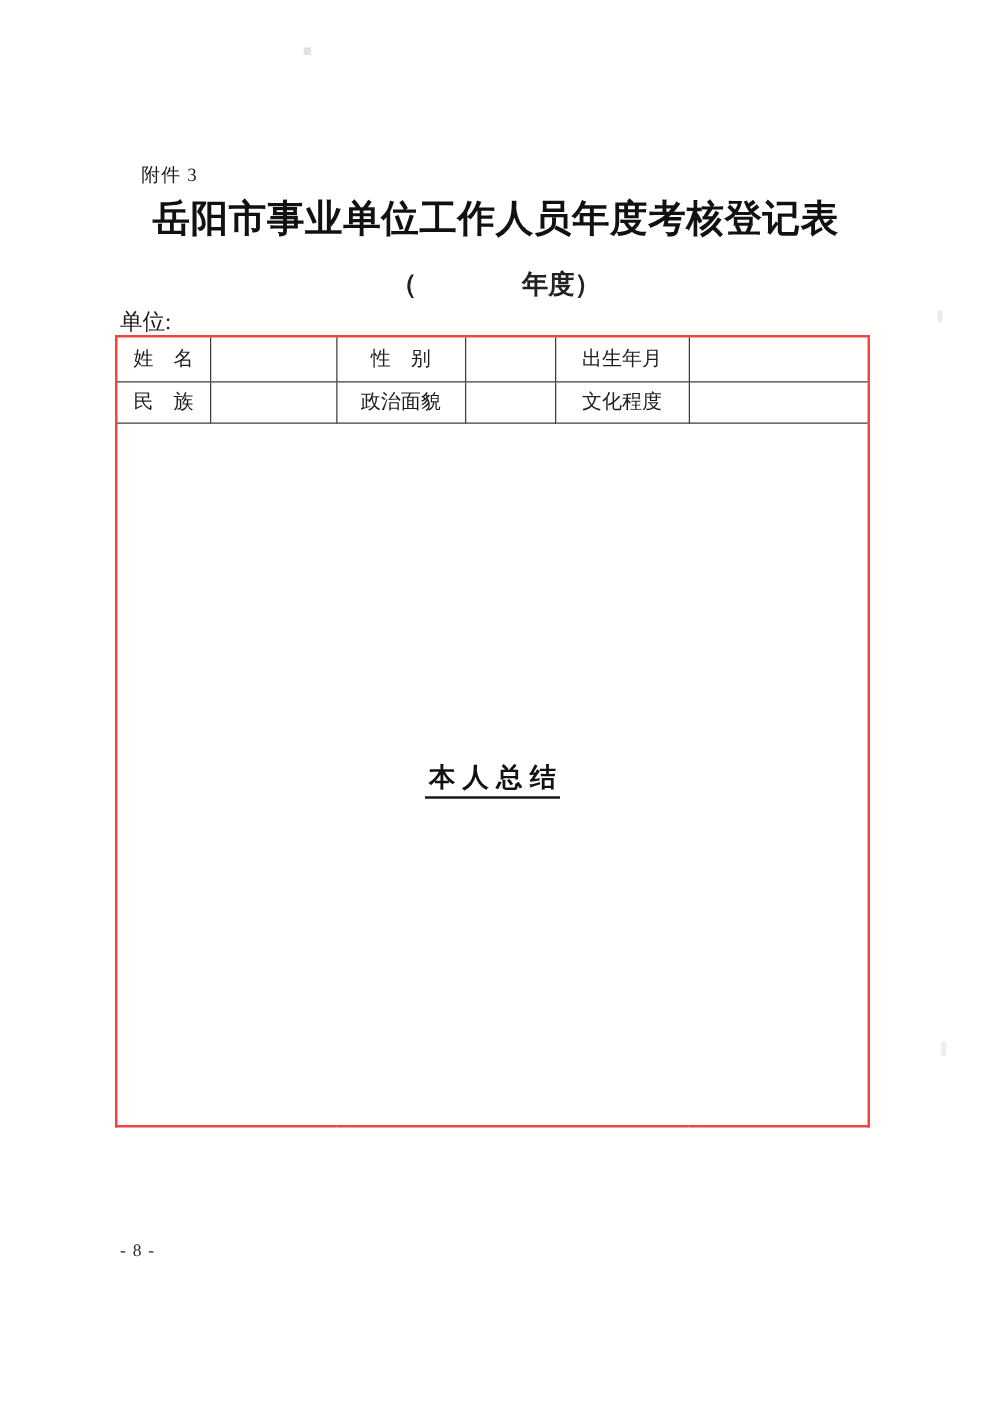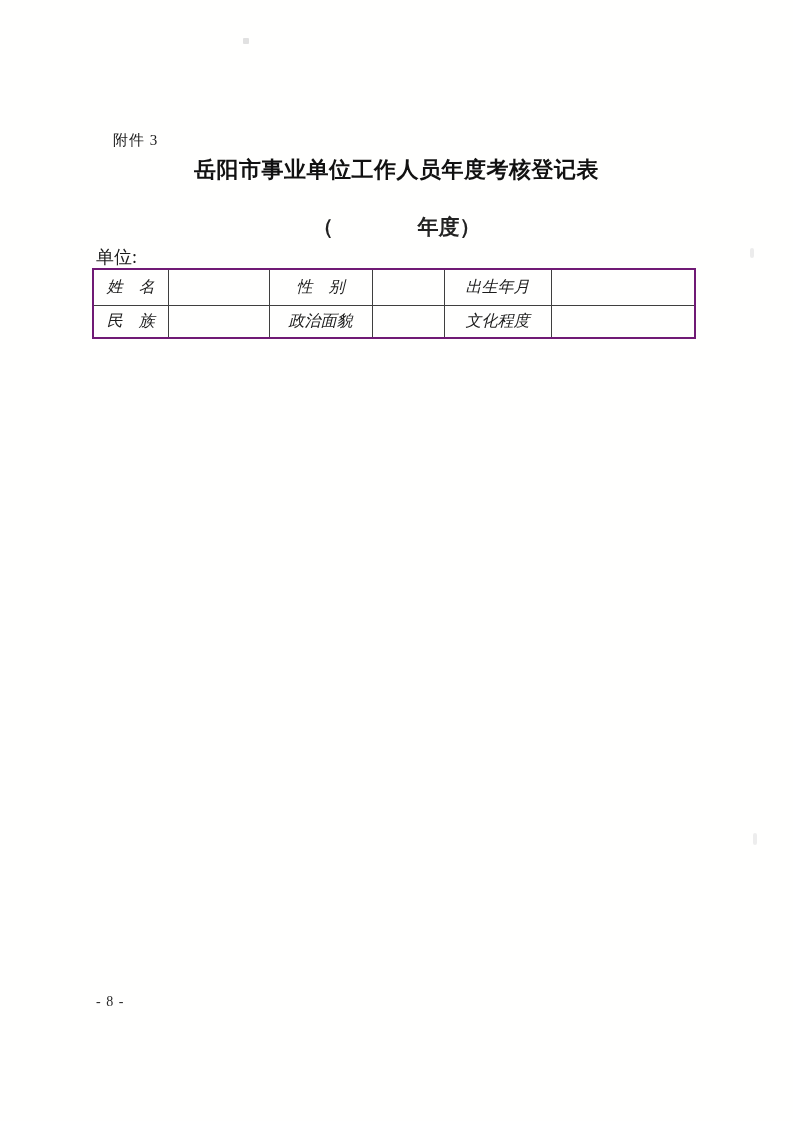--- a/index.html
+++ b/index.html
@@ -18,42 +18,41 @@
   }
   .attachment-label {
     position: absolute; left: 97px; top: 131px;
     font-size: 15px; letter-spacing: 1px; margin-left: 16px;
   }
   .form-title {
     position: absolute; left: 0; top: 155px; width: 100%;
     text-align: center;
     font-family: "Liberation Sans", "DejaVu Sans", sans-serif;
     font-weight: bold;
-    font-size: 22px;
+    font-size: 30px;
     letter-spacing: 0.5px;
     color: #111111;
   }
   .year-line {
     position: absolute; left: 0; top: 213px; width: 100%;
     text-align: center;
     font-size: 21px;
     color: #222222;
     font-weight: bold;
   }
   .unit-label {
     position: absolute; left: 96px; top: 245px;
     font-size: 18px;
   }
   table.form-table {
     position: absolute; left: 92px; top: 268px;
     width: 602px;
     border-collapse: collapse;
     table-layout: fixed;
-    border: 2px solid #701a75;
-    font-style: italic;
+    border: 2px solid #ef4444;
   }
   table.form-table td {
     border: 1px solid #3f3f3f;
     font-size: 16px;
     text-align: center;
     vertical-align: middle;
     color: #1c1c1c;
     overflow: hidden;
   }
   tr.row-1 td { height: 36px; }
@@ -134,18 +133,24 @@
         <td></td>
       </tr>
       <tr class="row-2">
         <td>民　族</td>
         <td></td>
         <td>政治面貌</td>
         <td></td>
         <td>文化程度</td>
         <td></td>
       </tr>
+      <tr>
+        <td class="summary-cell" colspan="6">
+          <span class="summary-title">本 人 总 结</span>
+          <div></div>
+        </td>
+      </tr>
     </tbody>
   </table>
 
   <div class="page-number">- 8 -</div>
 
 </div>
 
 </body></html>

